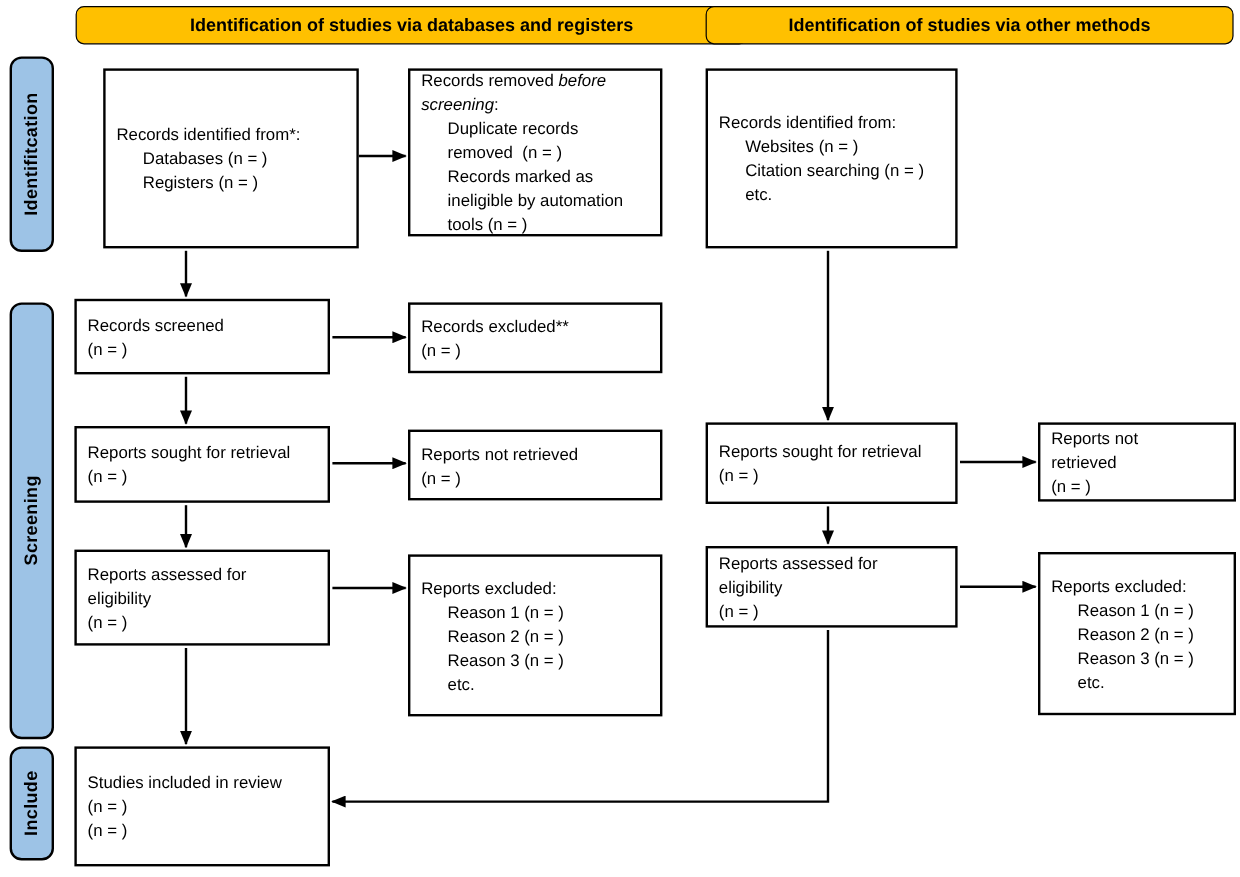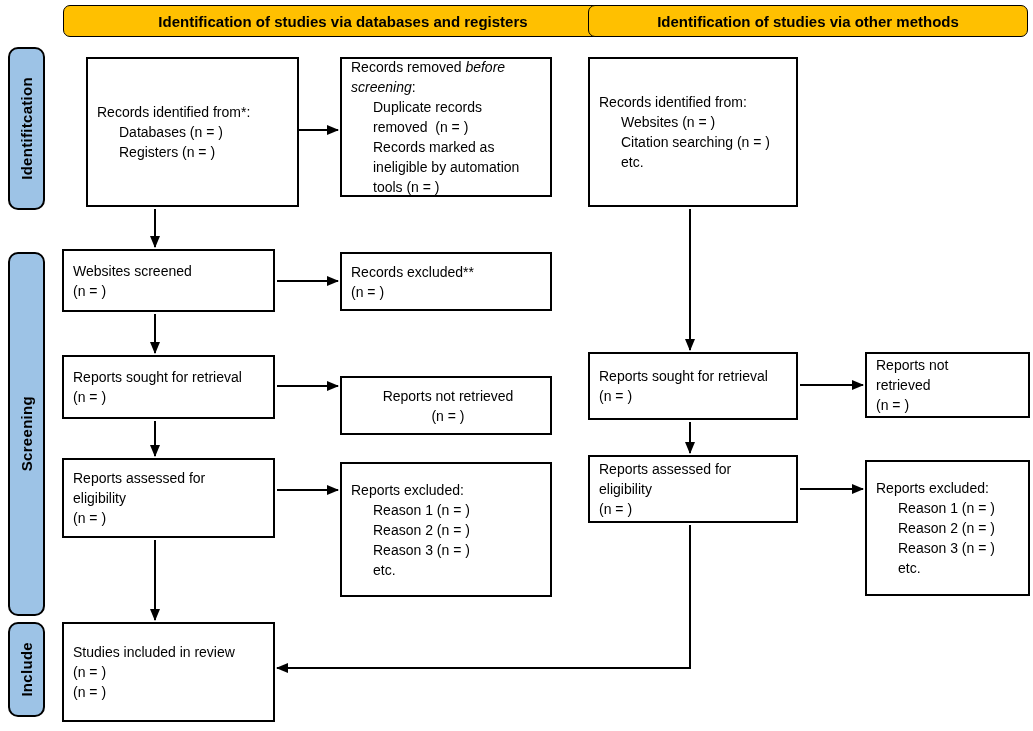--- a/index.html
+++ b/index.html
@@ -112,21 +112,21 @@
     <span>Include</span>
   </div>
 
   <div class="box" style="left:62px; top:57px; width:213px; height:150px;margin-left:24px;">
     <div class="line">Records identified from*:</div>
     <div class="line indent">Databases (n = )</div>
     <div class="line indent">Registers (n = )</div>
   </div>
 
   <div class="box" style="left:62px; top:249px; width:213px; height:63px;">
-    <div class="line">Websites screened</div>
+    <div class="line">Records screened</div>
     <div class="line">(n = )</div>
   </div>
 
   <div class="box" style="left:62px; top:355px; width:213px; height:64px;">
     <div class="line">Reports sought for retrieval</div>
     <div class="line">(n = )</div>
   </div>
 
   <div class="box" style="left:62px; top:458px; width:213px; height:80px;">
     <div class="line">Reports assessed for</div>
@@ -147,21 +147,21 @@
     <div class="line indent">Records marked as</div>
     <div class="line indent">ineligible by automation</div>
     <div class="line indent">tools (n = )</div>
   </div>
 
   <div class="box" style="left:340px; top:252px; width:212px; height:59px;">
     <div class="line">Records excluded**</div>
     <div class="line">(n = )</div>
   </div>
 
-  <div class="box" style="left:340px; top:376px; width:212px; height:59px;align-items:center;">
+  <div class="box" style="left:340px; top:358px; width:212px; height:59px;">
     <div class="line">Reports not retrieved</div>
     <div class="line">(n = )</div>
   </div>
 
   <div class="box" style="left:340px; top:462px; width:212px; height:135px;">
     <div class="line">Reports excluded:</div>
     <div class="line indent">Reason 1 (n = )</div>
     <div class="line indent">Reason 2 (n = )</div>
     <div class="line indent">Reason 3 (n = )</div>
     <div class="line indent">etc.</div>

